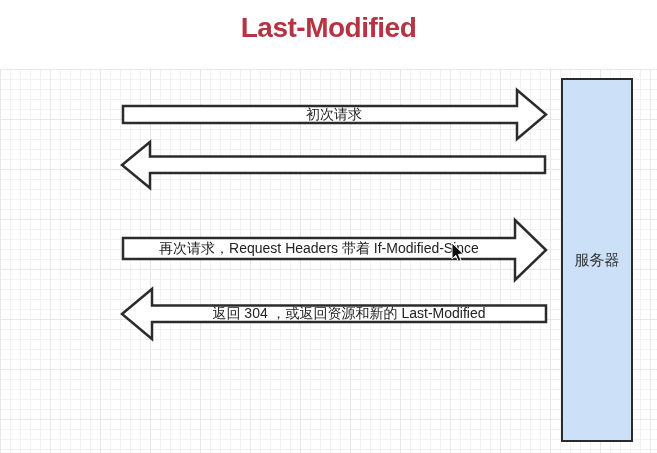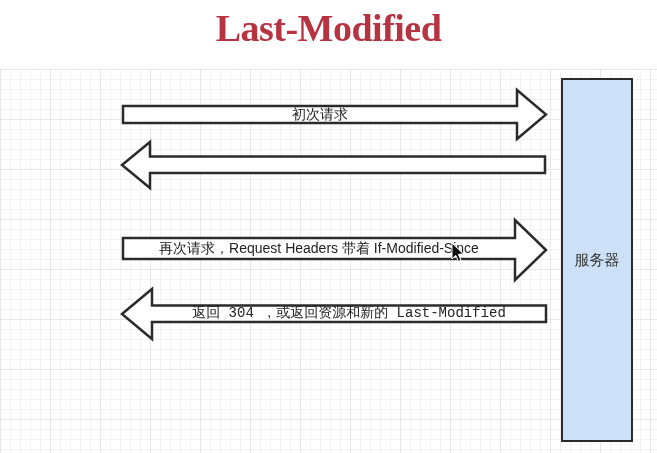--- a/index.html
+++ b/index.html
@@ -4,22 +4,22 @@
 <style>
   html,body{margin:0;padding:0;background:#fff;}
   #stage{
     position:relative;width:657px;height:453px;overflow:hidden;
     background:#fff;
     font-family:"Liberation Sans","DejaVu Sans",sans-serif;
     color:var(--text-color,#333);
   }
   .title{
     position:absolute;left:0;top:3px;width:657px;height:52px;
-    text-align:center;font-size:38px;line-height:50px;font-weight:bold;
-    letter-spacing:-0.5px;color:var(--title-color,#b63341);font-family:Liberation Serif, serif;
+    text-align:center;font-size:28px;line-height:50px;font-weight:bold;
+    letter-spacing:-0.5px;color:var(--title-color,#b63341);
   }
   .grid{
     position:absolute;left:0;top:69px;width:657px;height:384px;
     background-color:#fff;
     background-image:
       linear-gradient(to right, #e7e7e7 1px, transparent 1px),
       linear-gradient(to bottom, #e7e7e7 1px, transparent 1px),
       linear-gradient(to right, #f2f2f2 1px, transparent 1px),
       linear-gradient(to bottom, #f2f2f2 1px, transparent 1px);
     background-size:50px 50px,50px 50px,10px 10px,10px 10px;
@@ -30,24 +30,24 @@
     font-size:15px;box-sizing:border-box;
   }
   .entity.browser{left:22px;top:75px;width:89px;height:367px;background:var(--browser-fill,#fbcbcb);}
   .entity.server{left:561px;top:78px;width:72px;height:364px;background:var(--server-fill,#cce1f7);}
   .arrow-layer{position:absolute;left:0;top:0;width:657px;height:453px;pointer-events:none;}
   .arrow{fill:#ffffff;stroke:var(--stroke-color,#2b2b2b);stroke-width:2.5;stroke-linejoin:miter;}
   .msg{
     position:absolute;text-align:center;font-size:14px;color:#222;
     white-space:nowrap;overflow:hidden;
   }
-  .msg1{left:123px;top:105px;width:394px;height:18px;line-height:18px;}
+  .msg1{left:123px;top:105px;width:394px;height:18px;line-height:18px;padding-left:14px;}
   .msg2{left:150px;top:156px;width:395px;height:17px;line-height:17px;}
   .msg3{left:123px;top:238px;width:392px;height:21px;line-height:21px;}
-  .msg4{left:152px;top:305px;width:394px;height:17px;line-height:17px;font-family:Liberation Mono, monospace;}
+  .msg4{left:152px;top:305px;width:394px;height:17px;line-height:17px;}
   .cursor{position:absolute;left:451px;top:242px;}
 </style>
 </head>
 <body>
 
 <div id="stage">
 
   <div class="title">Last-Modified</div>
 
   <div class="grid"></div>

